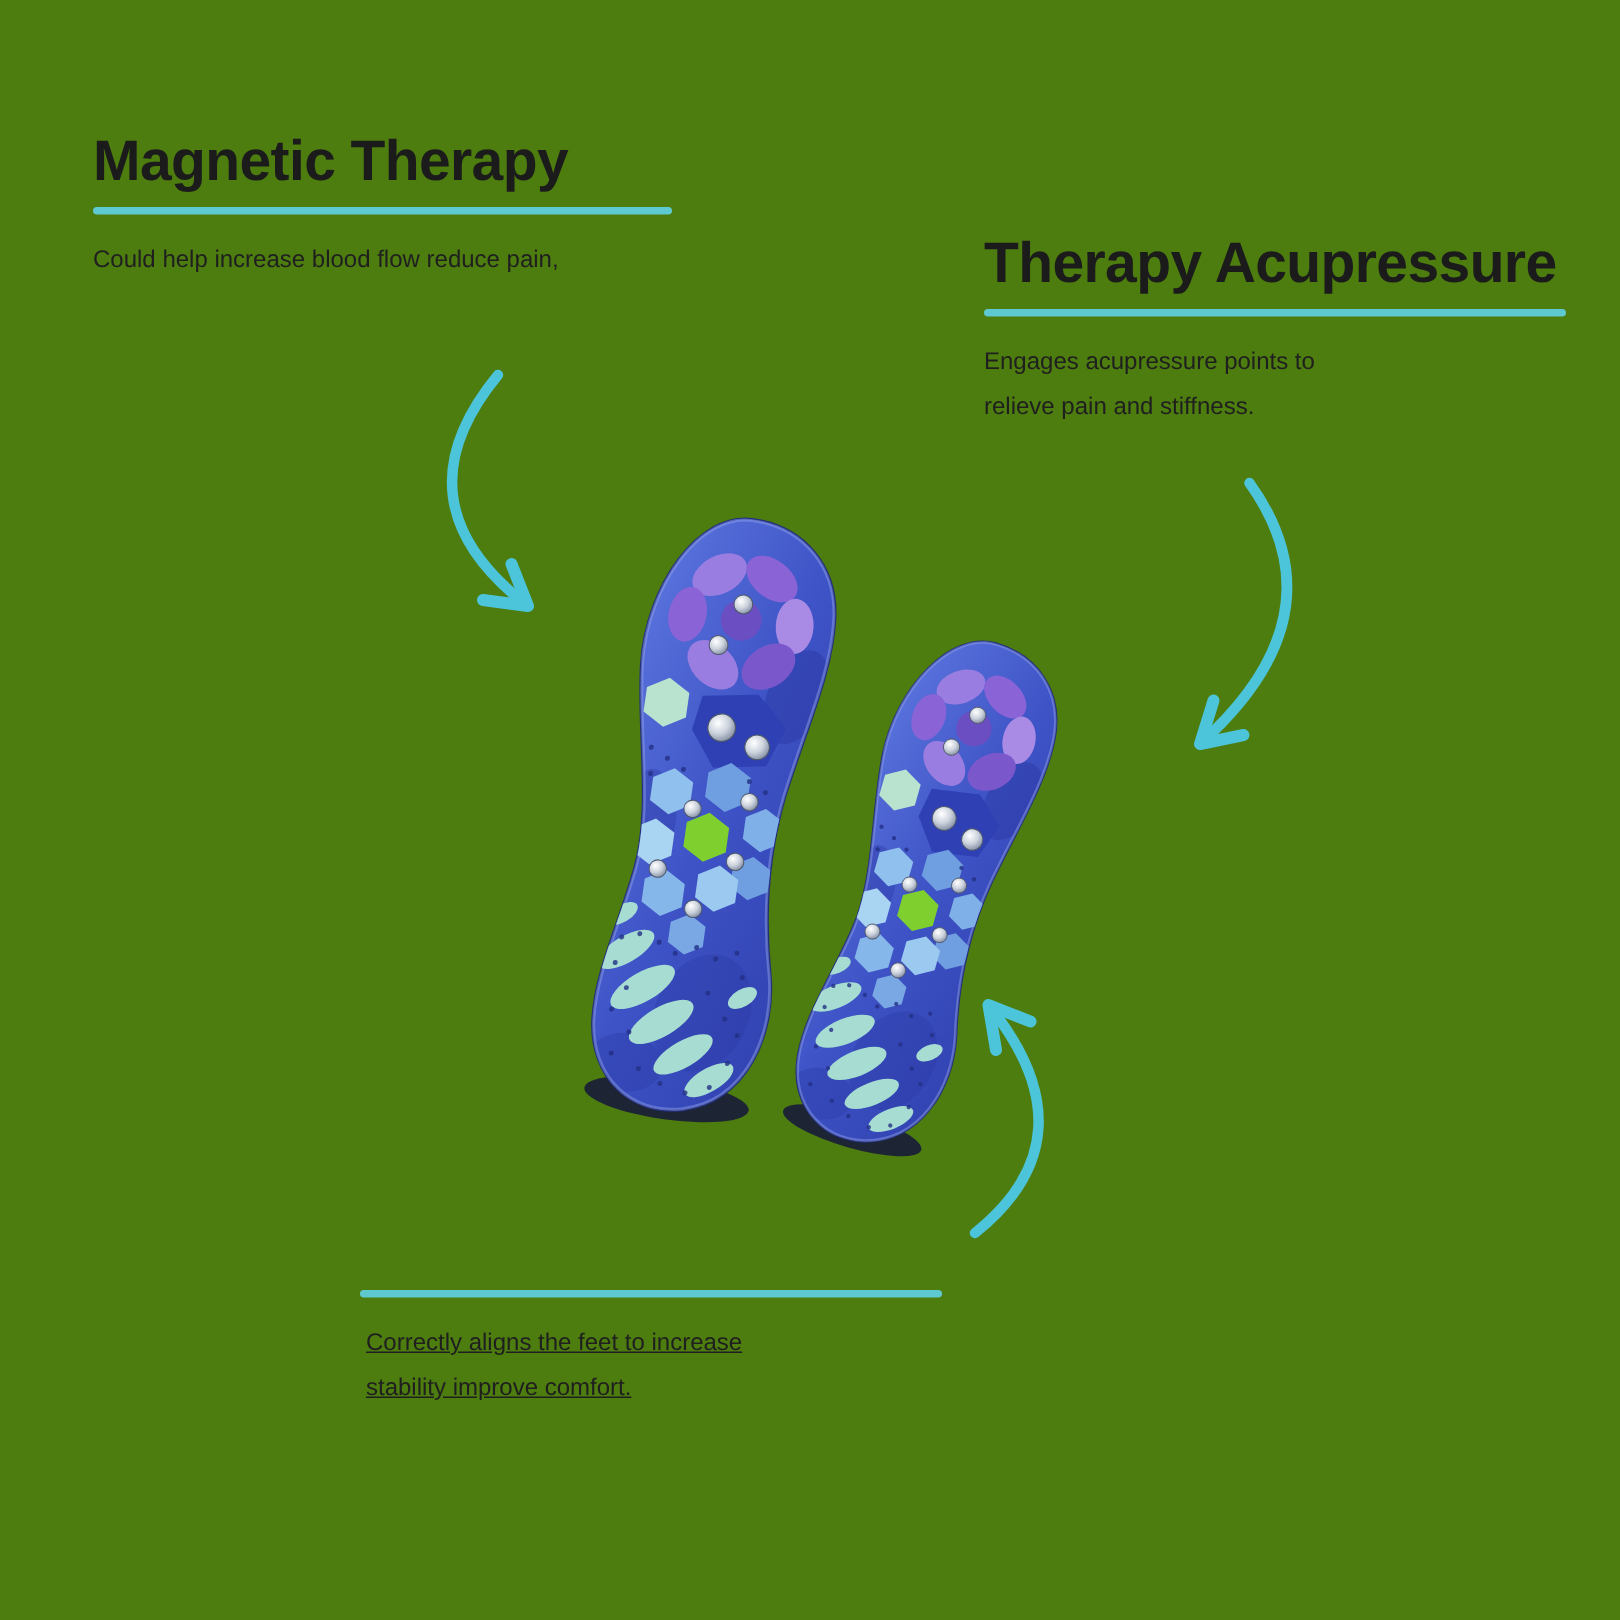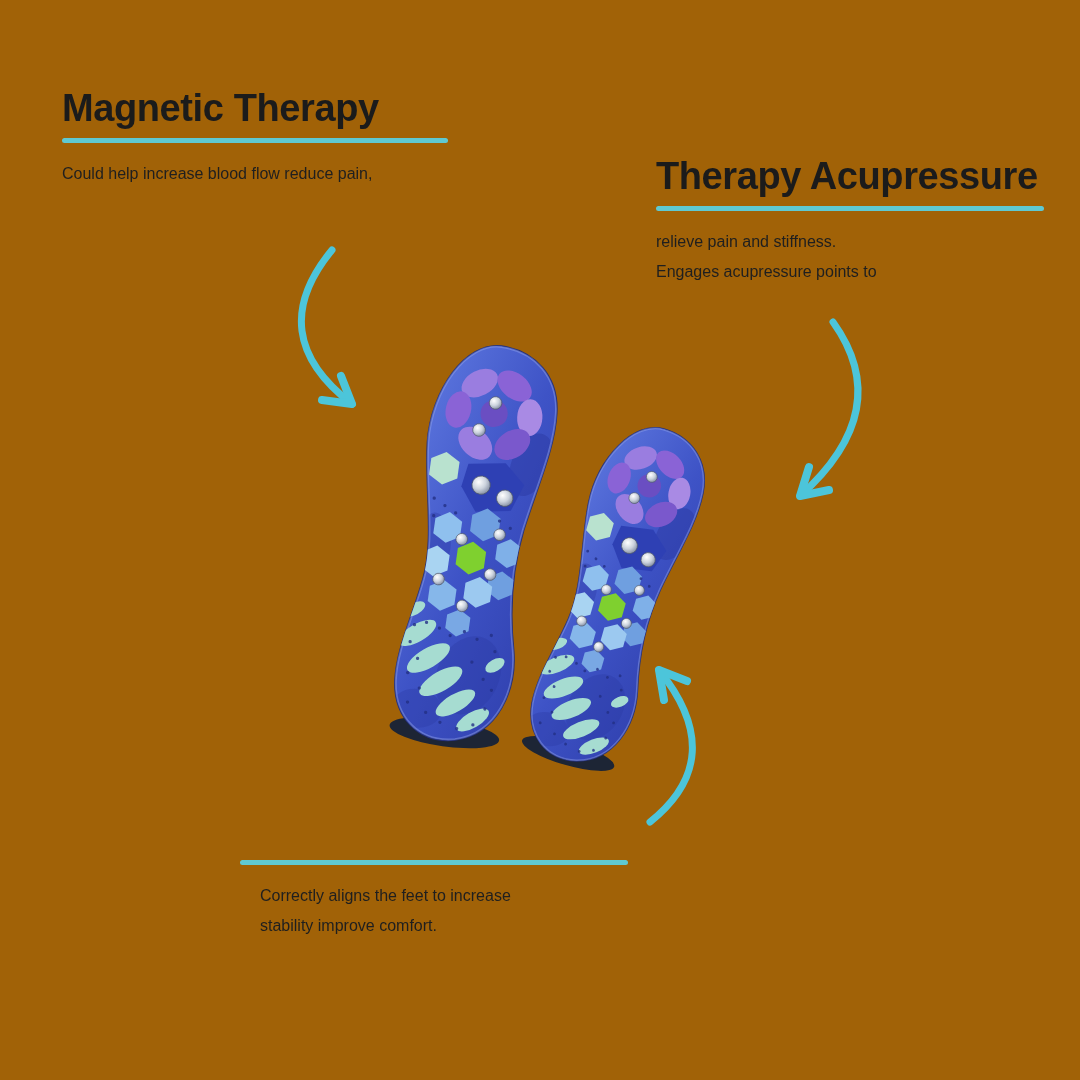--- a/index.html
+++ b/index.html
@@ -1,20 +1,20 @@
 <!DOCTYPE html>
 <html><head>
 <meta charset="utf-8">
 <style>
   html, body { margin: 0; padding: 0; background: #ffffff; }
   .canvas {
     position: relative;
     width: 1080px;
     height: 1080px;
-    background: #a16207;
+    background: #4d7c0f;
     overflow: hidden;
     font-family: "Liberation Sans", sans-serif;
     color: #1b1b1b;
   }
   .callout { position: absolute; }
   .callout h2 {
     margin: 0;
     font-size: 38px;
     font-weight: 700;
     line-height: 1.1;
@@ -34,21 +34,21 @@
     line-height: 30px;
     color: #1f1f1f;
   }
   .callout p span { display: block; white-space: nowrap; }
   #callout-1 { left: 62px;  top: 88px; }
   #callout-1 .underline { width: 386px; }
   #callout-2 { left: 656px; top: 156px; }
   #callout-2 .underline { width: 388px; }
   #callout-3 { left: 240px; top: 852px; }
   #callout-3 .underline { width: 388px; }
-  #callout-3 p { margin-left: 20px; }
+  #callout-3 p { margin-left: 4px; text-decoration: underline; }
   .artwork {
     position: absolute;
     left: 0; top: 0;
     width: 1080px; height: 1080px;
     pointer-events: none;
   }
   .arrow-line {
     fill: none; stroke: #4cc5da; stroke-width: 7; stroke-linecap: round;
   }
   .arrow-head {
@@ -186,22 +186,22 @@
     <div class="underline"></div>
     <p>
       <span>Could help increase blood flow reduce pain,</span>
     </p>
   </section>
 
   <section class="callout" id="callout-2">
     <h2>Therapy Acupressure</h2>
     <div class="underline"></div>
     <p>
+      <span>Engages acupressure points to</span>
       <span>relieve pain and stiffness.</span>
-      <span>Engages acupressure points to</span>
     </p>
   </section>
 
   <section class="callout" id="callout-3">
     <div class="underline"></div>
     <p>
       <span>Correctly aligns the feet to increase</span>
       <span>stability improve comfort.</span>
     </p>
   </section>

